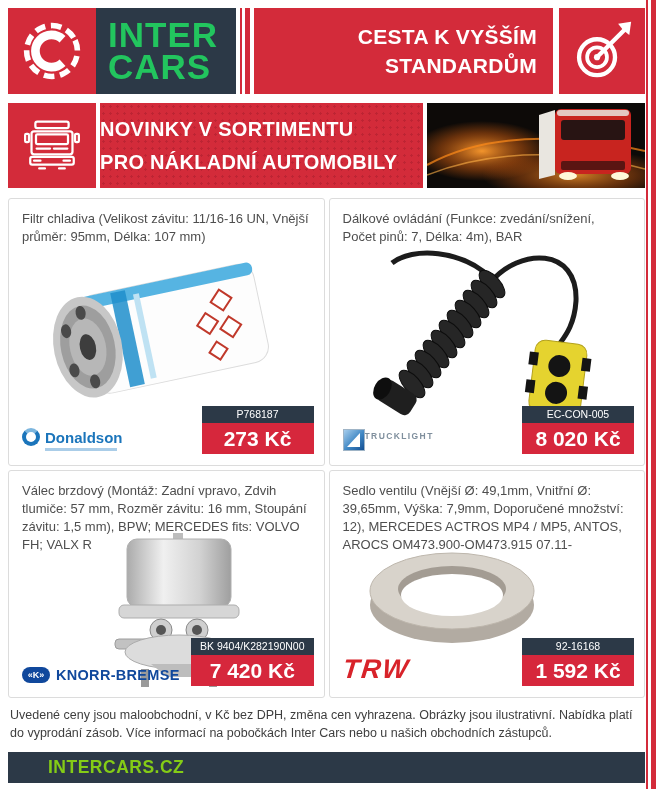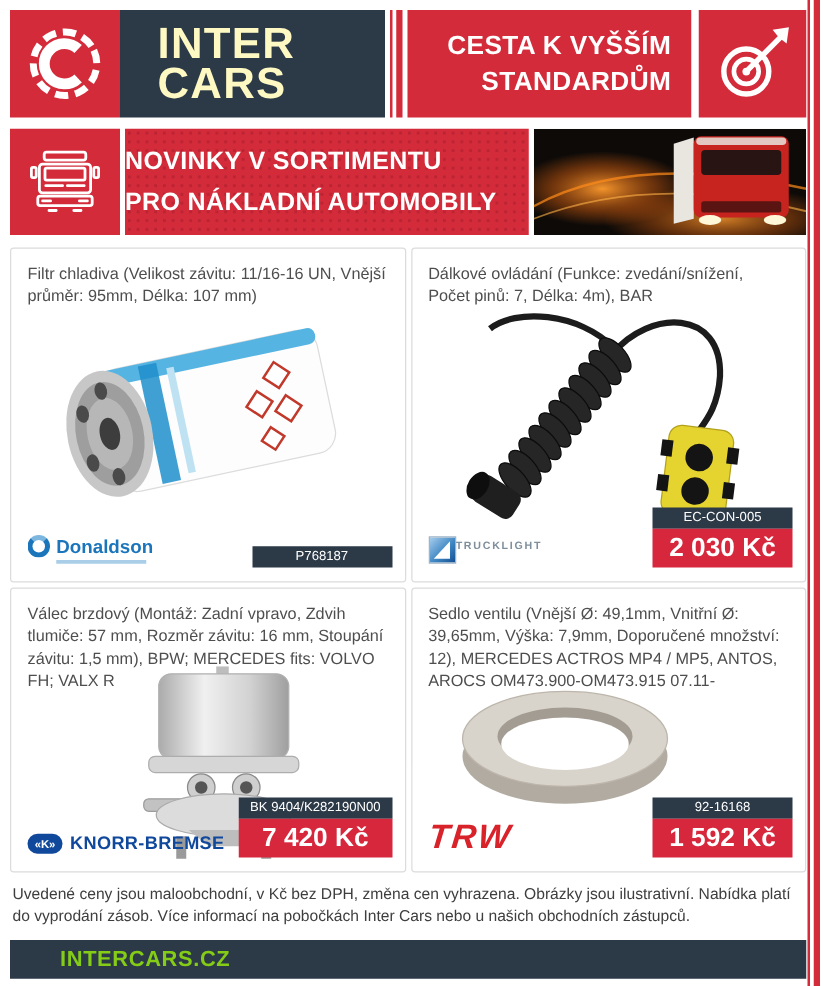--- a/index.html
+++ b/index.html
@@ -5,22 +5,22 @@
   html,body{margin:0;padding:0;}
   body{
     width:659px;height:789px;position:relative;overflow:hidden;
     background:#fff;font-family:"Liberation Sans",sans-serif;
   }
   .page{position:absolute;left:8px;top:8px;width:637px;}
 
   
   .header{display:flex;height:86px;}
   .logo-red{width:88px;background:#d32b3a;display:flex;align-items:center;justify-content:center;}
-  .logo-navy{width:212px;background:#2c3947;color:#fef9c3;display:flex;flex-direction:column;
-    justify-content:center;padding-left:30px;box-sizing:border-box;}
+  .logo-navy{width:140px;background:#2c3947;color:#22c55e;display:flex;flex-direction:column;
+    justify-content:center;padding-left:12px;box-sizing:border-box;}
   .logo-navy span{font-size:35px;font-weight:800;line-height:.92;letter-spacing:1px;}
   .hsep{display:flex;gap:3px;margin:0 4px;}
   .hsep i{display:block;height:100%;background:#d32b3a;}
   .hsep .s1{width:2px;}
   .hsep .s2{width:5px;}
   .tagline{flex:1;background:#d32b3a;color:#fff;display:flex;flex-direction:column;
     justify-content:center;align-items:flex-end;padding-right:16px;
     font-size:21px;font-weight:800;line-height:1.4;letter-spacing:.3px;}
   .dart{width:86px;margin-left:6px;background:#d32b3a;display:flex;align-items:center;justify-content:center;}
 
@@ -190,20 +190,21 @@
       </div>
       <div class="brandlogo don">
         <div class="don-row">
           <span class="don-icon"></span>
           <span class="don-text">Donaldson</span>
         </div>
         <span class="don-sub"></span>
       </div>
       <div class="pricebox">
         <div class="code">P768187</div>
+        <div class="price">273 Kč</div>
       </div>
     </article>
 
     <article class="card card-1">
       <p class="desc">Dálkové ovládání (Funkce: zvedání/snížení, Počet pinů: 7, Délka: 4m), BAR</p>
       <div class="pimg">
         <svg viewBox="0 0 260 180" width="260" height="180">
           <path d="M138 44 C 168 8 226 8 224 62 C 222 92 208 102 203 112" stroke="#1c1c1c" stroke-width="5" fill="none"></path>
           <path d="M140 40 C 110 10 60 8 40 24" stroke="#1c1c1c" stroke-width="5" fill="none"></path>
           <g fill="#262626" stroke="#0c0c0c" stroke-width="1">
@@ -235,21 +236,21 @@
             <circle cx="206" cy="179" r="2.5" fill="#6b6b6b"></circle>
           </g>
         </svg>
       </div>
       <div class="brandlogo tl">
         <span class="tl-icon"></span>
         <span class="tl-text">TRUCKLIGHT</span>
       </div>
       <div class="pricebox">
         <div class="code">EC-CON-005</div>
-        <div class="price">2 030 Kč</div>
+        <div class="price">8 020 Kč</div>
       </div>
     </article>
 
     <article class="card card-2">
       <p class="desc">Válec brzdový (Montáž: Zadní vpravo, Zdvih tlumiče: 57 mm, Rozměr závitu: 16 mm, Stoupání závitu: 1,5 mm), BPW; MERCEDES fits: VOLVO FH; VALX R</p>
       <div class="pimg">
         <svg viewBox="0 0 180 155" width="180" height="155">
           <defs>
             <linearGradient id="silver" x1="0" y1="0" x2="1" y2="0">
               <stop offset="0%" stop-color="#ababab"></stop>

